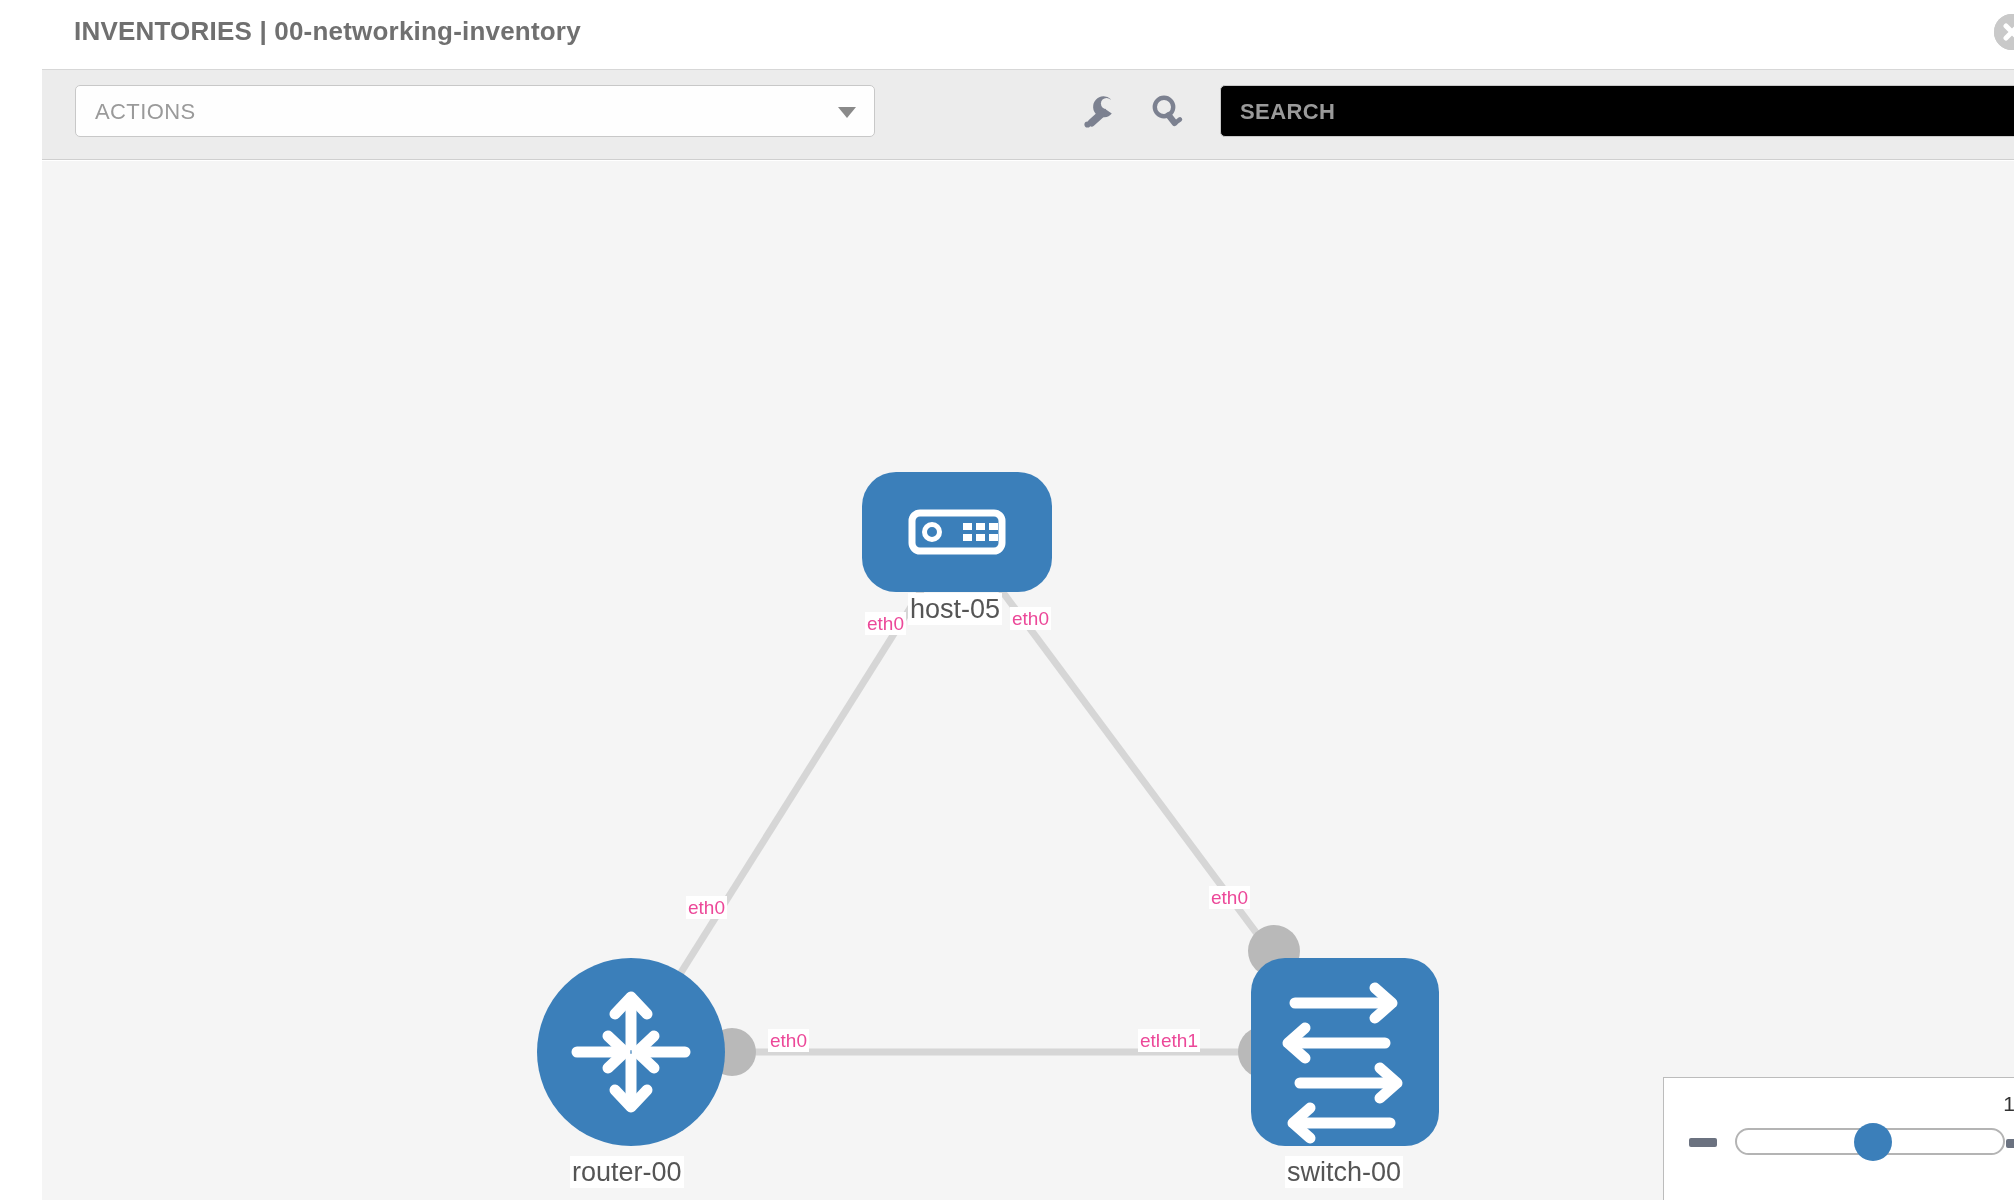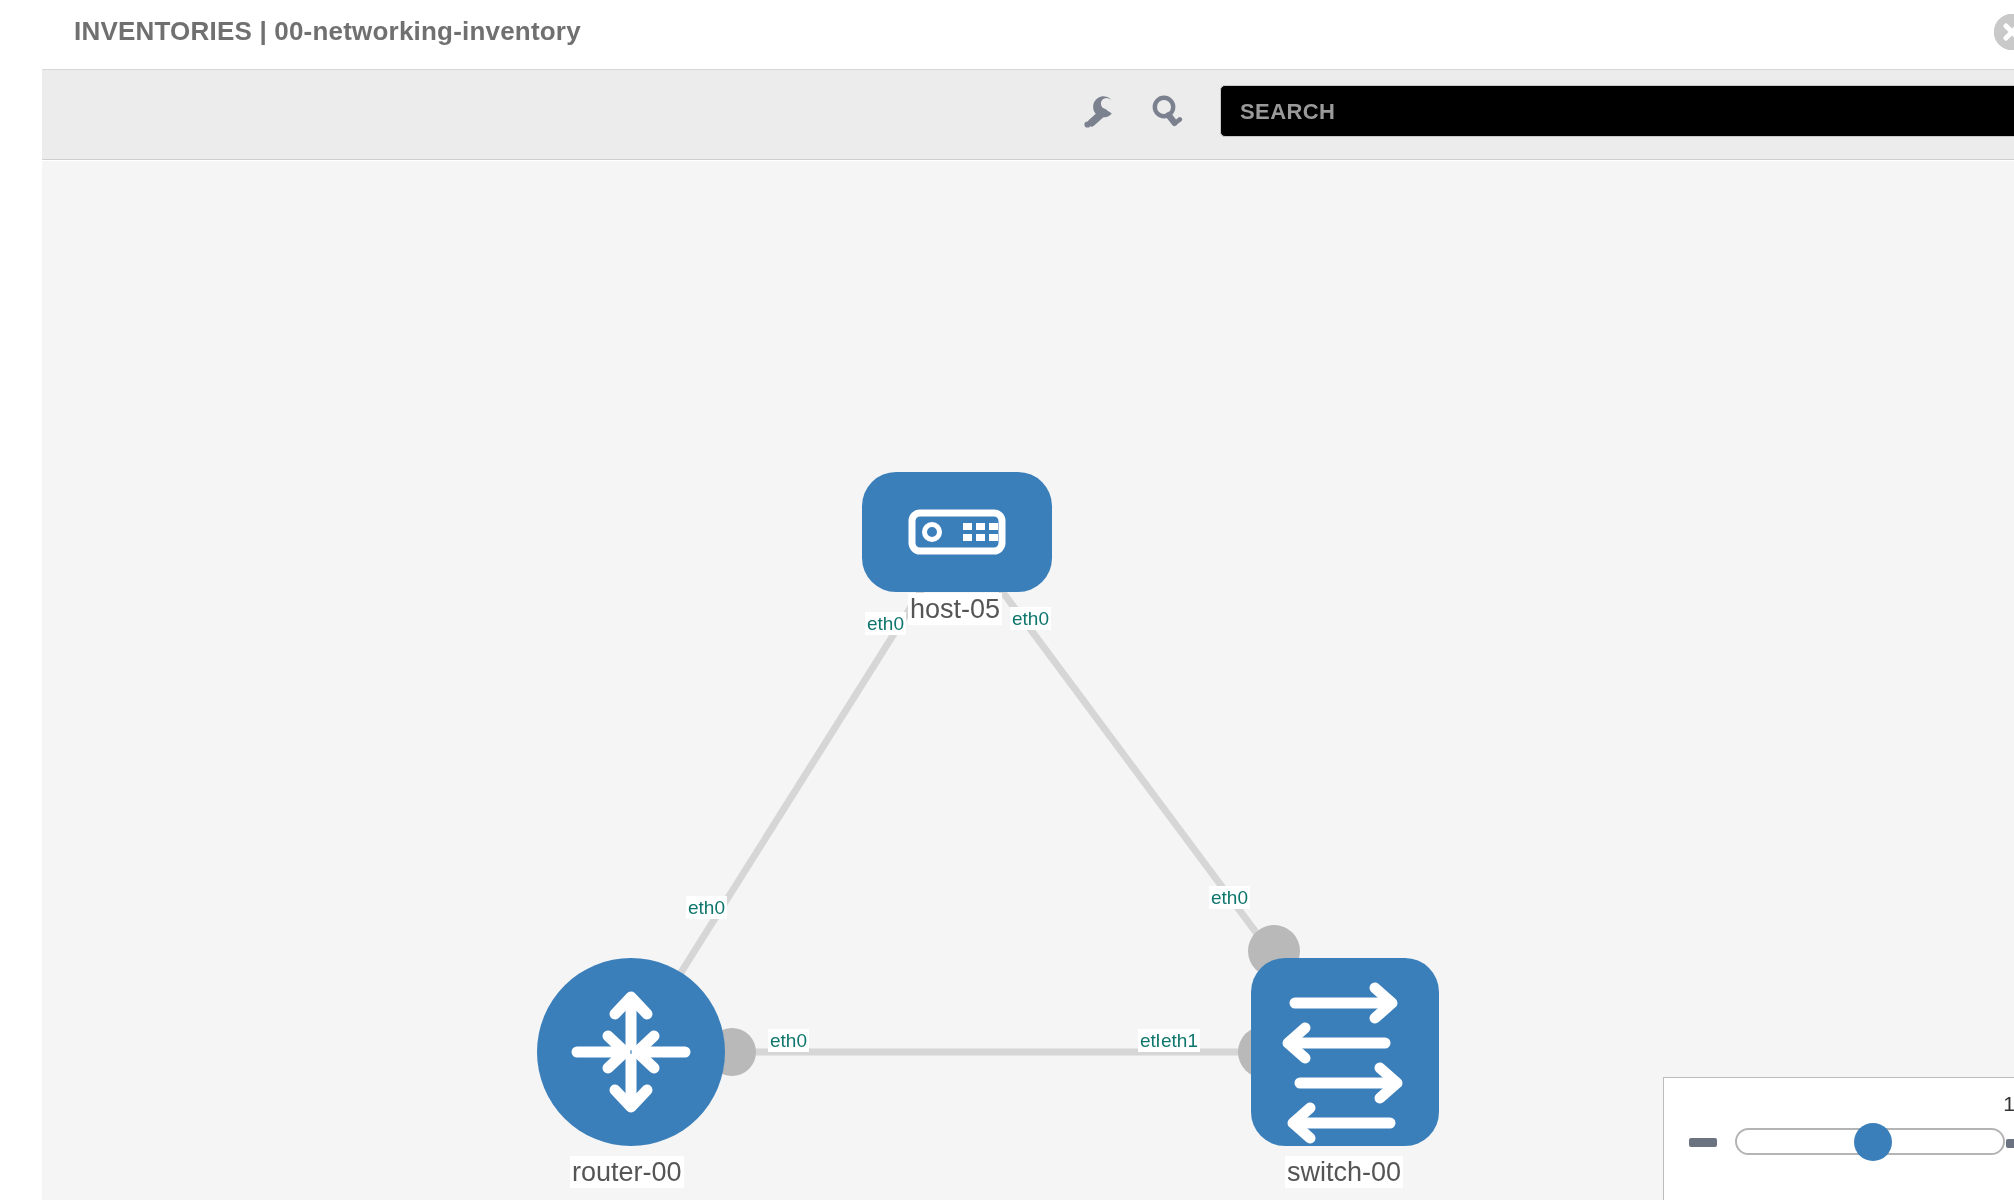--- a/index.html
+++ b/index.html
@@ -143,21 +143,21 @@
     font-size: 27px;
     color: #555555;
     background: #ffffff;
     white-space: nowrap;
     padding: 0 2px;
     line-height: 32px;
   }
   .iface-label {
     position: absolute;
     font-size: 19px;
-    color: #0f766e;
+    color: #ec4899;
     background: #ffffff;
     white-space: nowrap;
     padding: 0 2px;
     line-height: 23px;
   }
 
   
   .zoom-panel {
     position: absolute;
     left: 1621px;
@@ -235,20 +235,24 @@
     <div class="close-btn">
       <svg viewBox="0 0 36 36">
         <circle cx="18" cy="18" r="18" fill="#c9c9c9"></circle>
         <path d="M12 12 L24 24 M24 12 L12 24" stroke="#ffffff" stroke-width="5" stroke-linecap="round"></path>
       </svg>
     </div>
   </div>
 
   <div class="toolbar"></div>
 
+  <div class="actions-select">
+    <span class="actions-label">ACTIONS</span>
+    <span class="caret"></span>
+  </div>
 
   <div class="tool-icon tool-wrench">
     <svg viewBox="0 0 44 44">
       <path d="M30.5 7.5 a10.5 10.5 0 1 0 5.2 13.2 l-6.8 -2.0 -2.3 -6.3 z" fill="#7c8190" transform="rotate(18 26 16)"></path>
       <rect x="8.5" y="25" width="20" height="7.6" rx="3.8" fill="#7c8190" transform="rotate(-42 18 29)"></rect>
       <circle cx="9.5" cy="34.5" r="3.1" fill="#7c8190"></circle>
       <circle cx="28.5" cy="13.5" r="5.6" fill="#ececec"></circle>
     </svg>
   </div>
 

